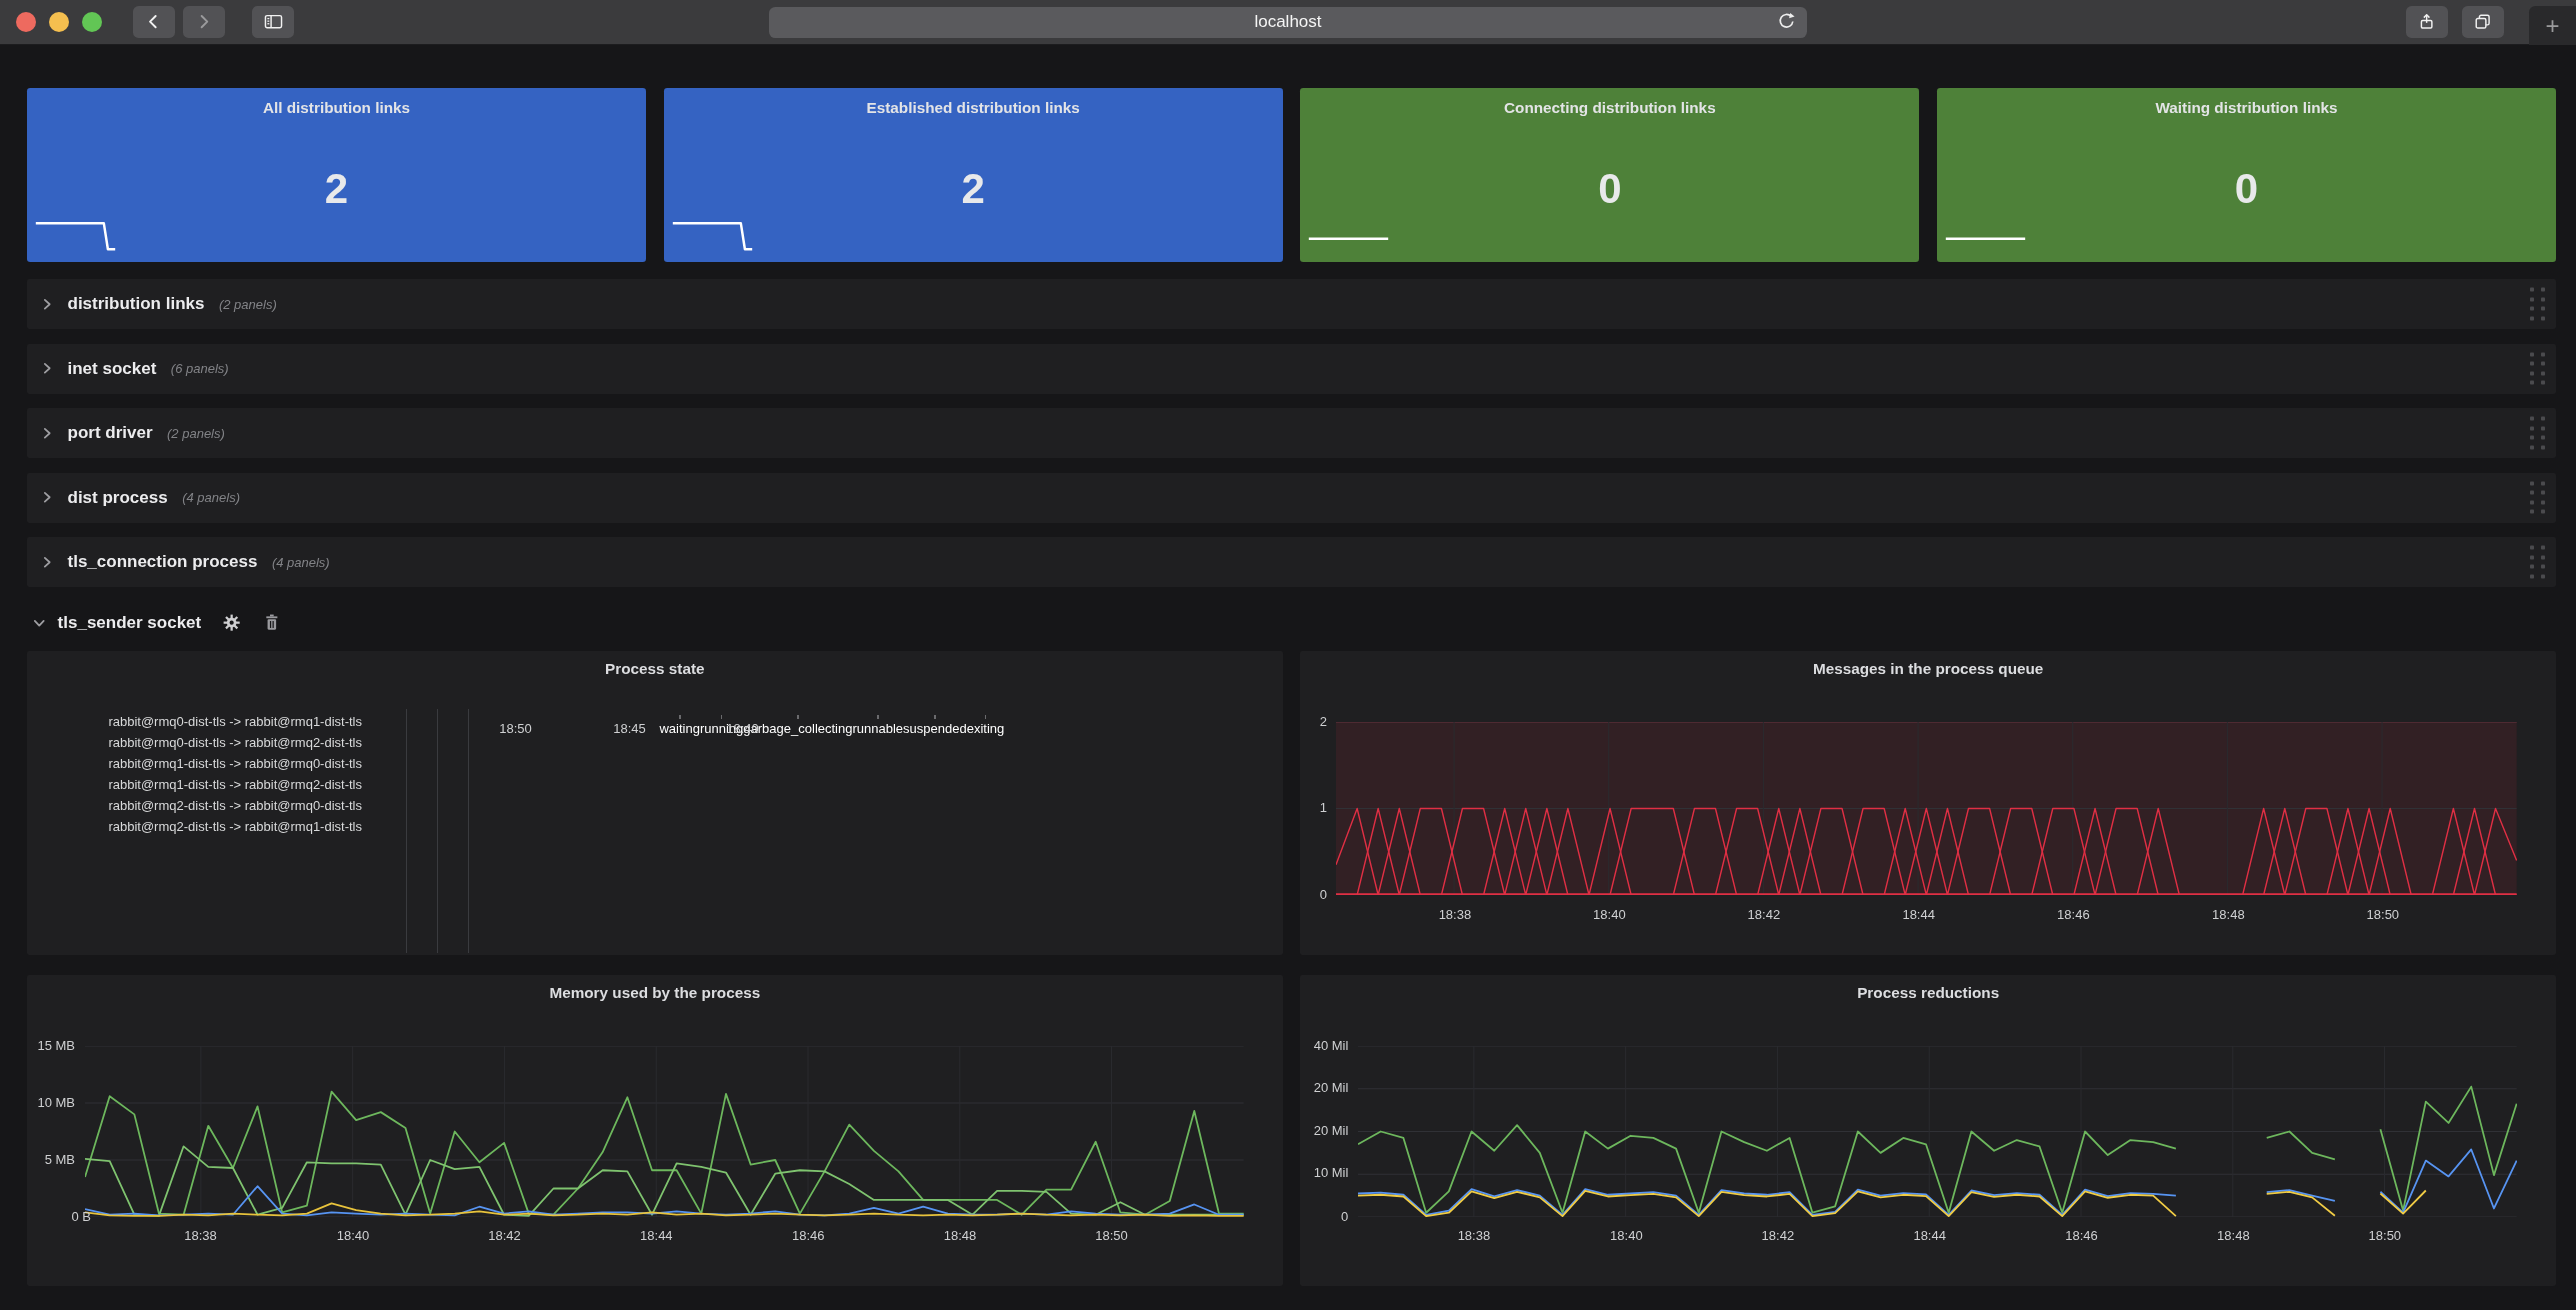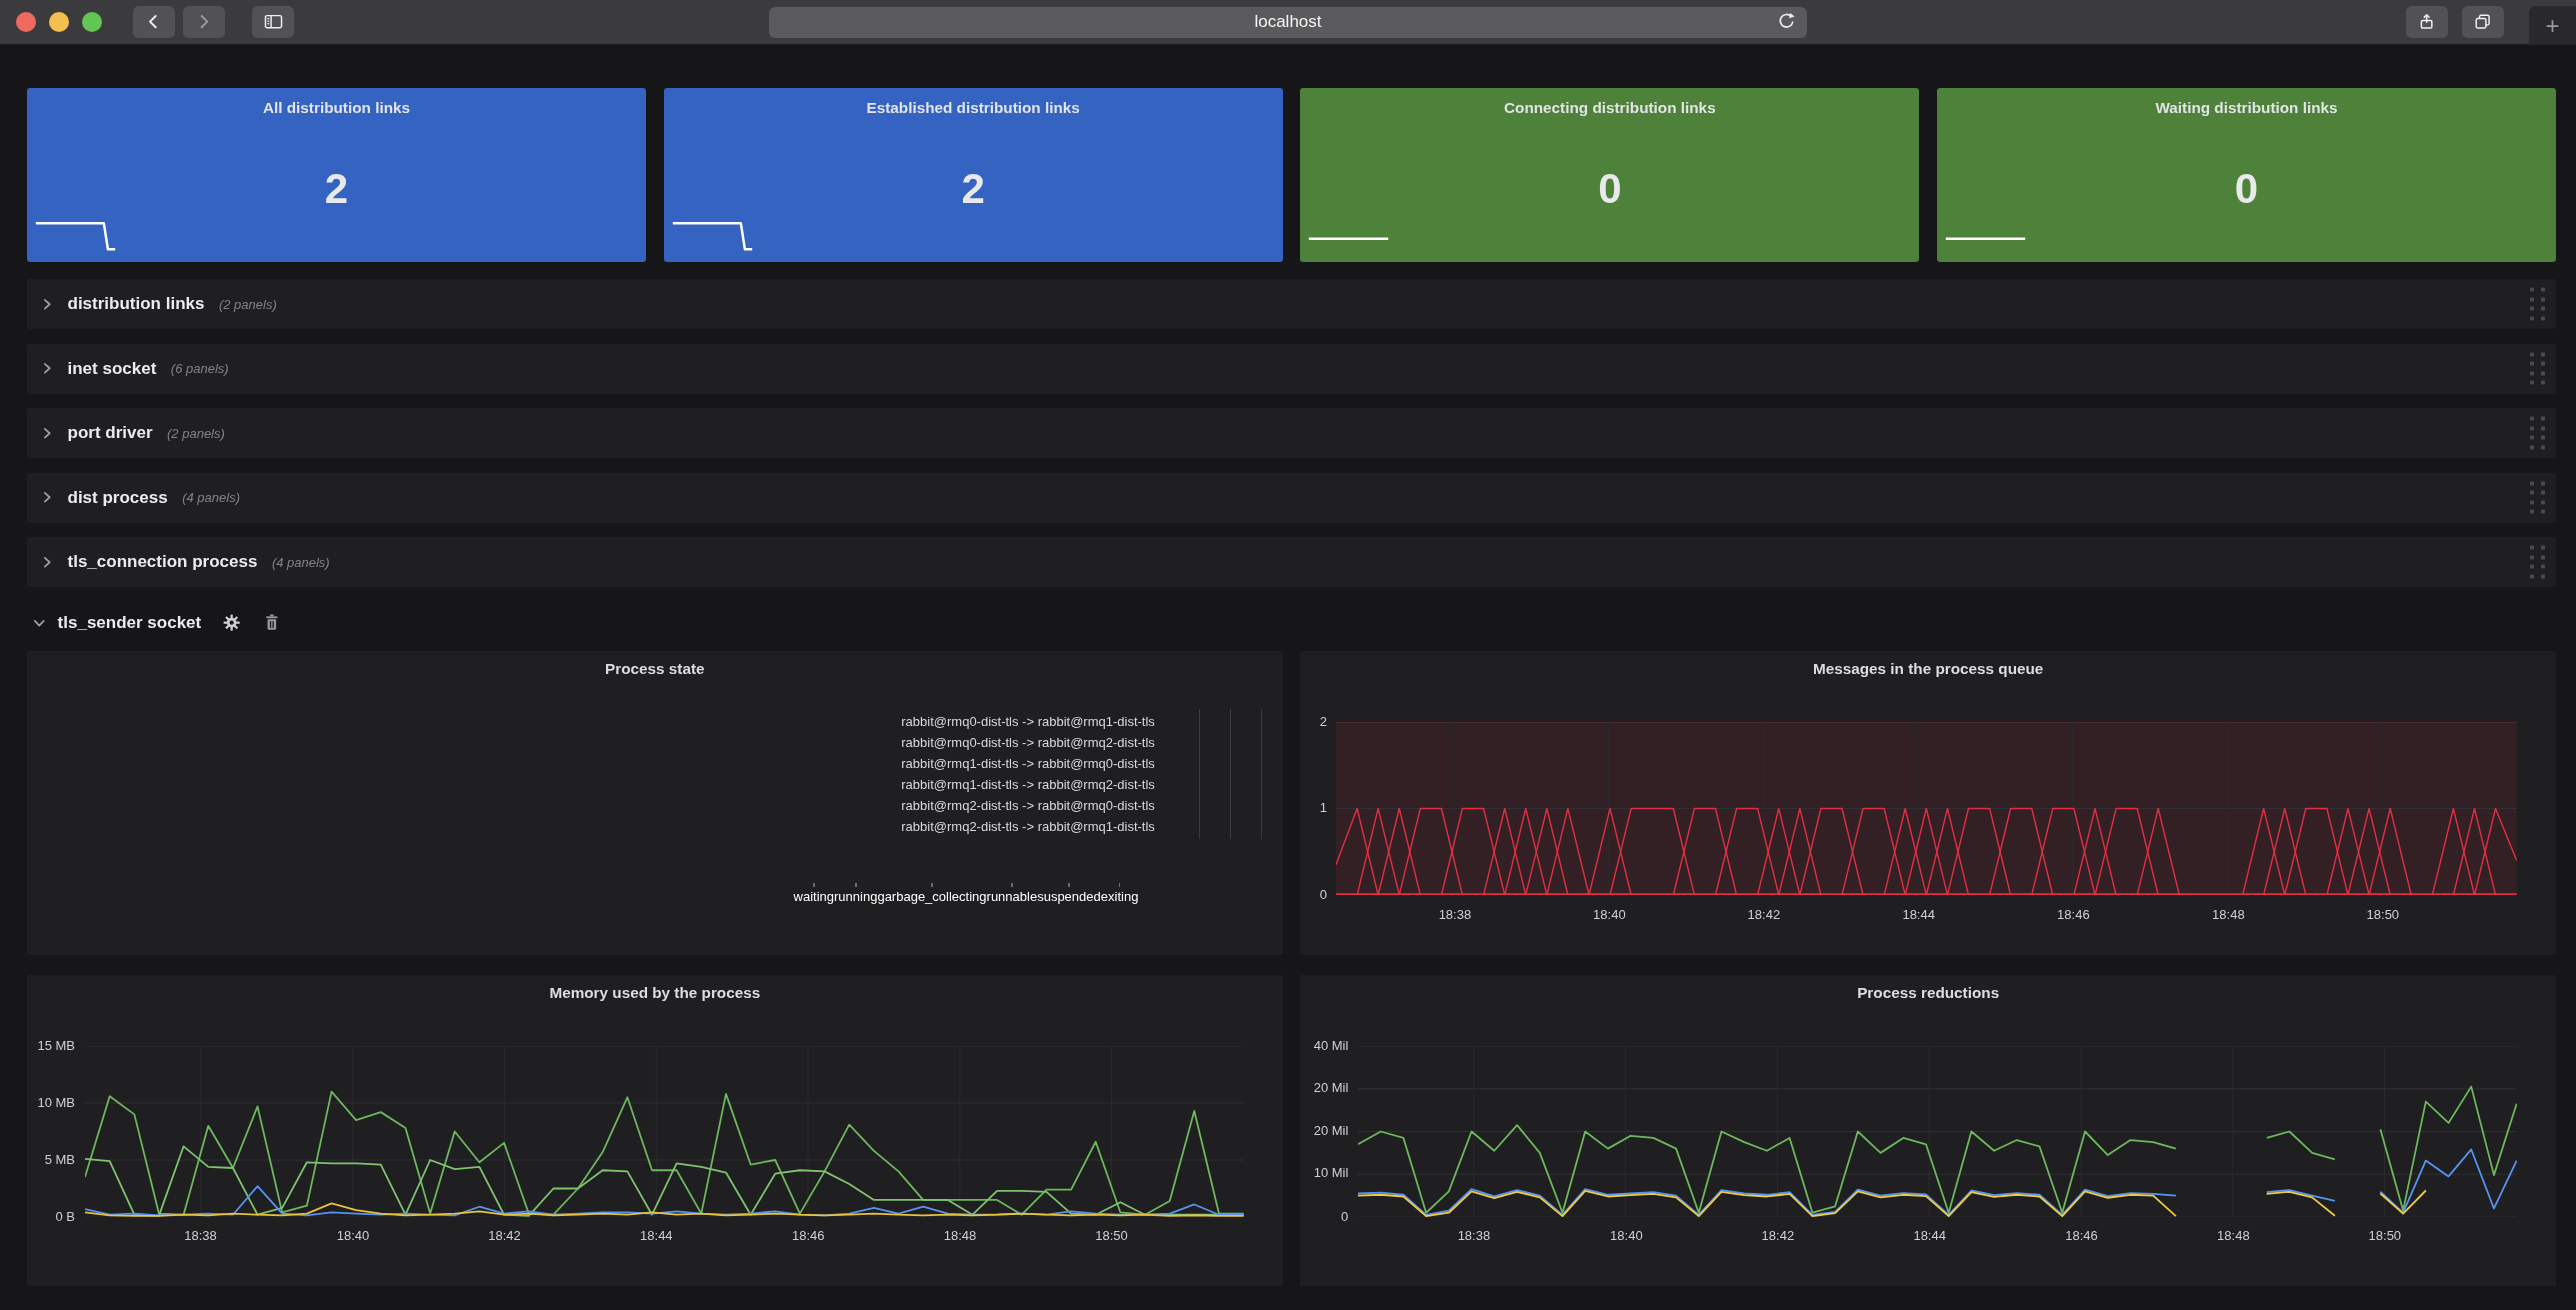--- a/index.html
+++ b/index.html
@@ -51,21 +51,21 @@
   .panel-grid { display:grid; grid-template-columns:1fr 1fr; grid-template-rows:304px 311px; gap:20px 17.7px; }
   .panel { background:#1f1f21; border-radius:2.4px; display:flex; flex-direction:column; overflow:hidden; }
   .panel-title { height:37px; flex:0 0 37px; display:flex; align-items:center; justify-content:center;
                  color:#dcdde0; font-size:15.3px; font-weight:600; }
   .chart-area { position:relative; flex:1; }
   .plot { position:absolute; }
   .axis-y { position:absolute; text-align:right; color:#cfd0d2; font-size:13px; }
   .axis-x { position:absolute; transform:translateX(-50%); color:#cfd0d2; font-size:13px; }
 
   
-  .tl-body { padding:27px 11.3px 0 11.3px; flex:1; display:flex; flex-direction:column;align-items:flex-end; }
+  .tl-body { padding:27px 11.3px 0 11.3px; flex:1; display:flex; flex-direction:row; }
   .tl-plot { position:relative; }
   .tl-grid { position:absolute; top:-6.4px; bottom:1.6px; width:0.8px; background:#3a3b3f; }
   .tl-row { display:flex; align-items:center; height:13.7px; margin-bottom:7.2px; position:relative; }
   .tl-label { flex:0 0 335px; text-align:right; padding-right:11.3px; color:#d8d9da; font-size:13px; white-space:nowrap; }
   .tl-cells { flex:1; display:grid; grid-template-columns:repeat(67,1fr); gap:0 1.6px; height:13.7px; }
   .tl-xaxis { position:relative; height:29px; }
   .tl-xaxis .axis-x { top:6.4px; }
   .legend-bar { display:flex; height:10.5px; margin:3.2px 133px 0 24px; }
   .legend-bar div { flex:1; }
   .legend-labels { display:flex; margin:0 133px 0 24px; }
@@ -814,21 +814,21 @@
                 <line x1="493" y1="0" x2="493" y2="600" stroke="#2a2b2f" stroke-width="1" vector-effect="non-scaling-stroke"></line>
                 <line x1="624" y1="0" x2="624" y2="600" stroke="#2a2b2f" stroke-width="1" vector-effect="non-scaling-stroke"></line>
                 <line x1="755" y1="0" x2="755" y2="600" stroke="#2a2b2f" stroke-width="1" vector-effect="non-scaling-stroke"></line>
                 <line x1="886" y1="0" x2="886" y2="600" stroke="#2a2b2f" stroke-width="1" vector-effect="non-scaling-stroke"></line>
                 <polyline points="0.0,460.0 21.3,176.0 42.6,240.0 63.8,588.0 85.1,592.0 106.4,280.0 127.7,428.0 148.9,212.0 170.2,584.0 191.5,560.0 212.8,160.0 234.0,260.0 255.3,232.0 276.6,288.0 297.9,588.0 319.1,300.0 340.4,408.0 361.7,340.0 383.0,588.0 404.3,592.0 425.5,500.0 446.8,372.0 468.1,180.0 489.4,436.0 510.6,436.0 531.9,588.0 553.2,168.0 574.5,416.0 595.7,400.0 617.0,588.0 638.3,440.0 659.6,276.0 680.9,368.0 702.1,440.0 723.4,540.0 744.7,540.0 766.0,540.0 787.2,540.0 808.5,592.0 829.8,504.0 851.1,504.0 872.3,336.0 893.6,584.0 914.9,592.0 936.2,544.0 957.4,228.0 978.7,588.0 1000.0,588.0" fill="none" stroke="#6db75d" stroke-width="1.8" vector-effect="non-scaling-stroke" stroke-linejoin="round"></polyline>
                 <polyline points="0.0,396.0 21.3,404.0 42.6,592.0 63.8,596.0 85.1,352.0 106.4,424.0 127.7,428.0 148.9,592.0 170.2,568.0 191.5,408.0 212.8,412.0 234.0,412.0 255.3,416.0 276.6,592.0 297.9,400.0 319.1,432.0 340.4,424.0 361.7,592.0 383.0,596.0 404.3,500.0 425.5,500.0 446.8,436.0 468.1,440.0 489.4,592.0 510.6,412.0 531.9,424.0 553.2,444.0 574.5,592.0 595.7,448.0 617.0,436.0 638.3,440.0 659.6,484.0 680.9,540.0 702.1,540.0 723.4,540.0 744.7,540.0 766.0,592.0 787.2,508.0 808.5,508.0 829.8,512.0 851.1,588.0 872.3,592.0 893.6,548.0 914.9,592.0 936.2,592.0 957.4,592.0 978.7,592.0 1000.0,592.0" fill="none" stroke="#7fc36f" stroke-width="1.8" vector-effect="non-scaling-stroke" stroke-linejoin="round"></polyline>
                 <polyline points="0.0,572.0 21.3,592.0 42.6,588.0 63.8,594.0 85.1,592.0 106.4,588.0 127.7,592.0 148.9,492.0 170.2,588.0 191.5,594.0 212.8,584.0 234.0,588.0 255.3,592.0 276.6,588.0 297.9,592.0 319.1,594.0 340.4,564.0 361.7,588.0 383.0,580.0 404.3,592.0 425.5,588.0 446.8,584.0 468.1,584.0 489.4,588.0 510.6,580.0 531.9,588.0 553.2,592.0 574.5,588.0 595.7,580.0 617.0,592.0 638.3,594.0 659.6,588.0 680.9,568.0 702.1,588.0 723.4,564.0 744.7,588.0 766.0,592.0 787.2,592.0 808.5,588.0 829.8,592.0 851.1,580.0 872.3,588.0 893.6,592.0 914.9,592.0 936.2,588.0 957.4,556.0 978.7,592.0 1000.0,592.0" fill="none" stroke="#5794f2" stroke-width="1.8" vector-effect="non-scaling-stroke" stroke-linejoin="round"></polyline>
                 <polyline points="0.0,584.0 21.3,594.0 42.6,596.0 63.8,596.0 85.1,592.0 106.4,594.0 127.7,588.0 148.9,592.0 170.2,594.0 191.5,588.0 212.8,552.0 234.0,576.0 255.3,588.0 276.6,594.0 297.9,592.0 319.1,588.0 340.4,580.0 361.7,592.0 383.0,588.0 404.3,594.0 425.5,592.0 446.8,588.0 468.1,592.0 489.4,584.0 510.6,592.0 531.9,588.0 553.2,594.0 574.5,592.0 595.7,588.0 617.0,592.0 638.3,594.0 659.6,592.0 680.9,588.0 702.1,592.0 723.4,594.0 744.7,592.0 766.0,594.0 787.2,592.0 808.5,588.0 829.8,592.0 851.1,594.0 872.3,592.0 893.6,594.0 914.9,592.0 936.2,596.0 957.4,594.0 978.7,596.0 1000.0,596.0" fill="none" stroke="#e8c33c" stroke-width="1.8" vector-effect="non-scaling-stroke" stroke-linejoin="round"></polyline>
               </svg>
             </div>
-            <div class="axis-y" style="left: 0px; width: 48px; top: calc(100% - 77px);">0 B</div>
+            <div class="axis-y" style="left: 16px; width: 48px; top: calc(100% - 77px);">0 B</div>
             <div class="axis-y" style="left: 0px; width: 48px; top: calc(66.6667% - 43px);">5 MB</div>
             <div class="axis-y" style="left: 0px; width: 48px; top: calc(33.3333% - 8.6px);">10 MB</div>
             <div class="axis-y" style="left: 0px; width: 48px; top: calc(0% + 26px);">15 MB</div>
             <div class="axis-x" style="left: calc(10% + 48px); top: calc(100% - 58px);">18:38</div>
             <div class="axis-x" style="left: calc(23.1% + 36px); top: calc(100% - 58px);">18:40</div>
             <div class="axis-x" style="left: calc(36.2% + 23px); top: calc(100% - 58px);">18:42</div>
             <div class="axis-x" style="left: calc(49.3% + 10.3px); top: calc(100% - 58px);">18:44</div>
             <div class="axis-x" style="left: calc(62.4% - 2.3px); top: calc(100% - 58px);">18:46</div>
             <div class="axis-x" style="left: calc(75.5% - 15px); top: calc(100% - 58px);">18:48</div>
             <div class="axis-x" style="left: calc(88.6% - 28px); top: calc(100% - 58px);">18:50</div>

